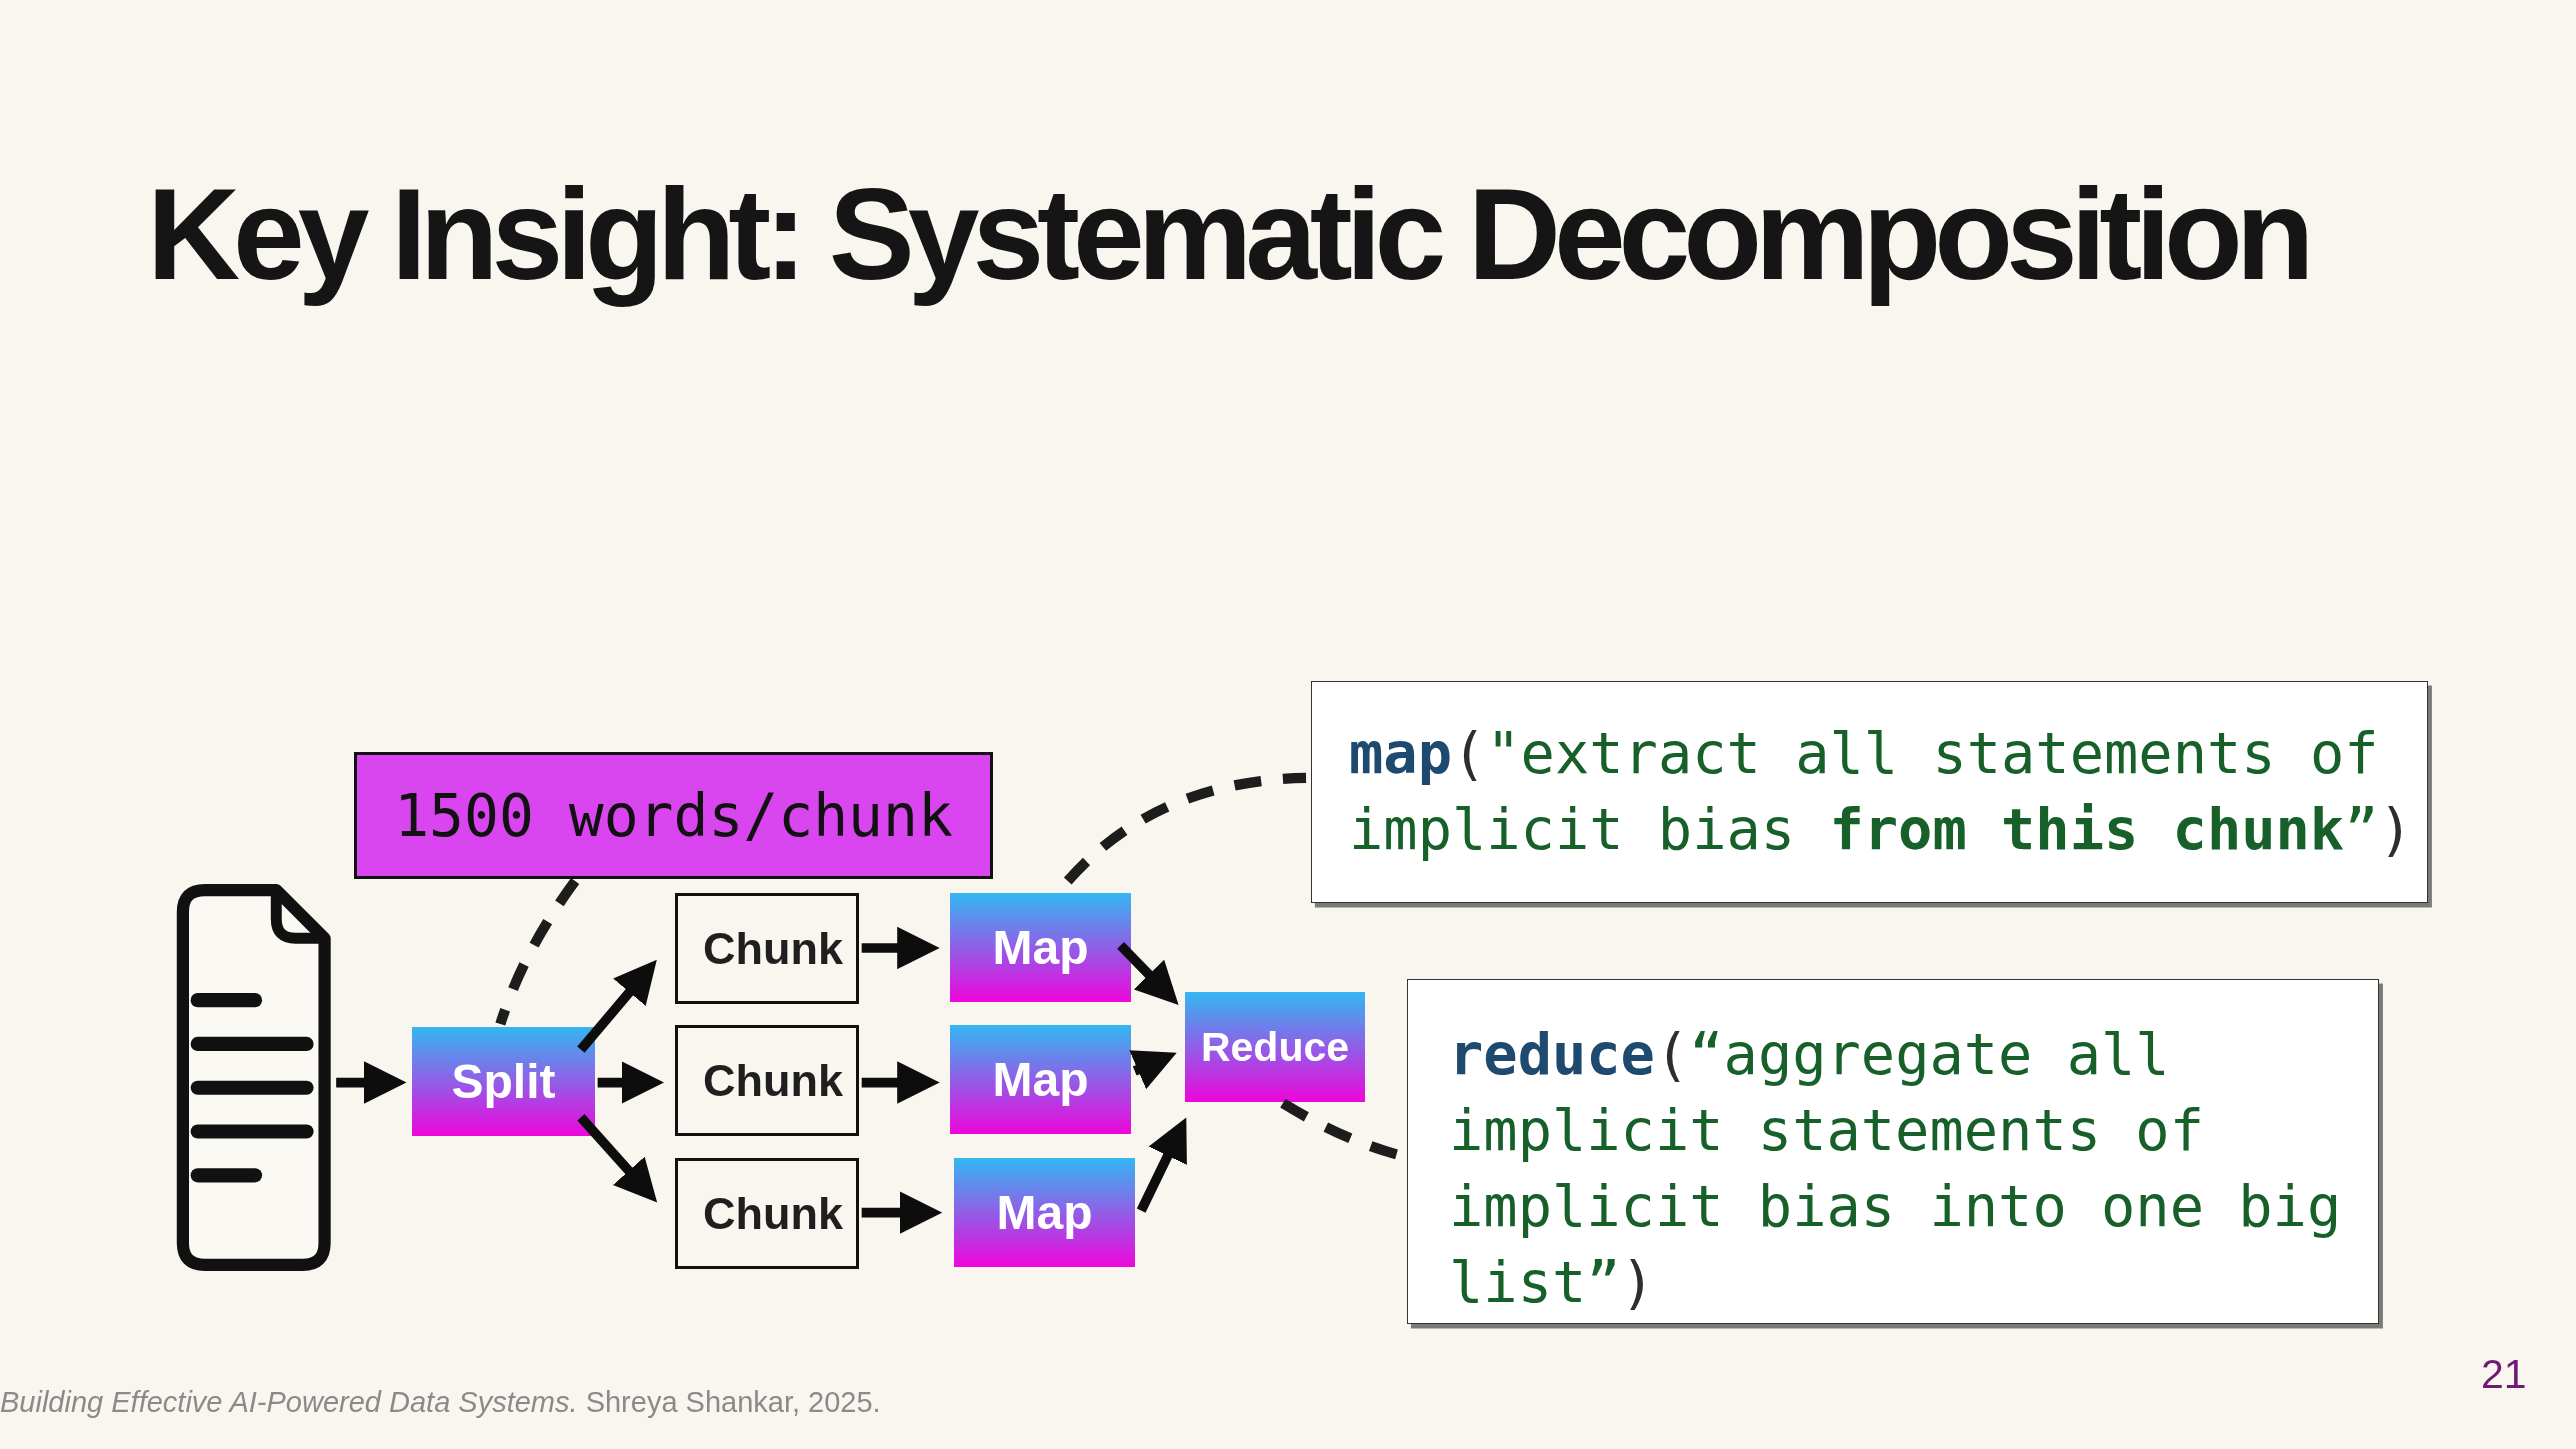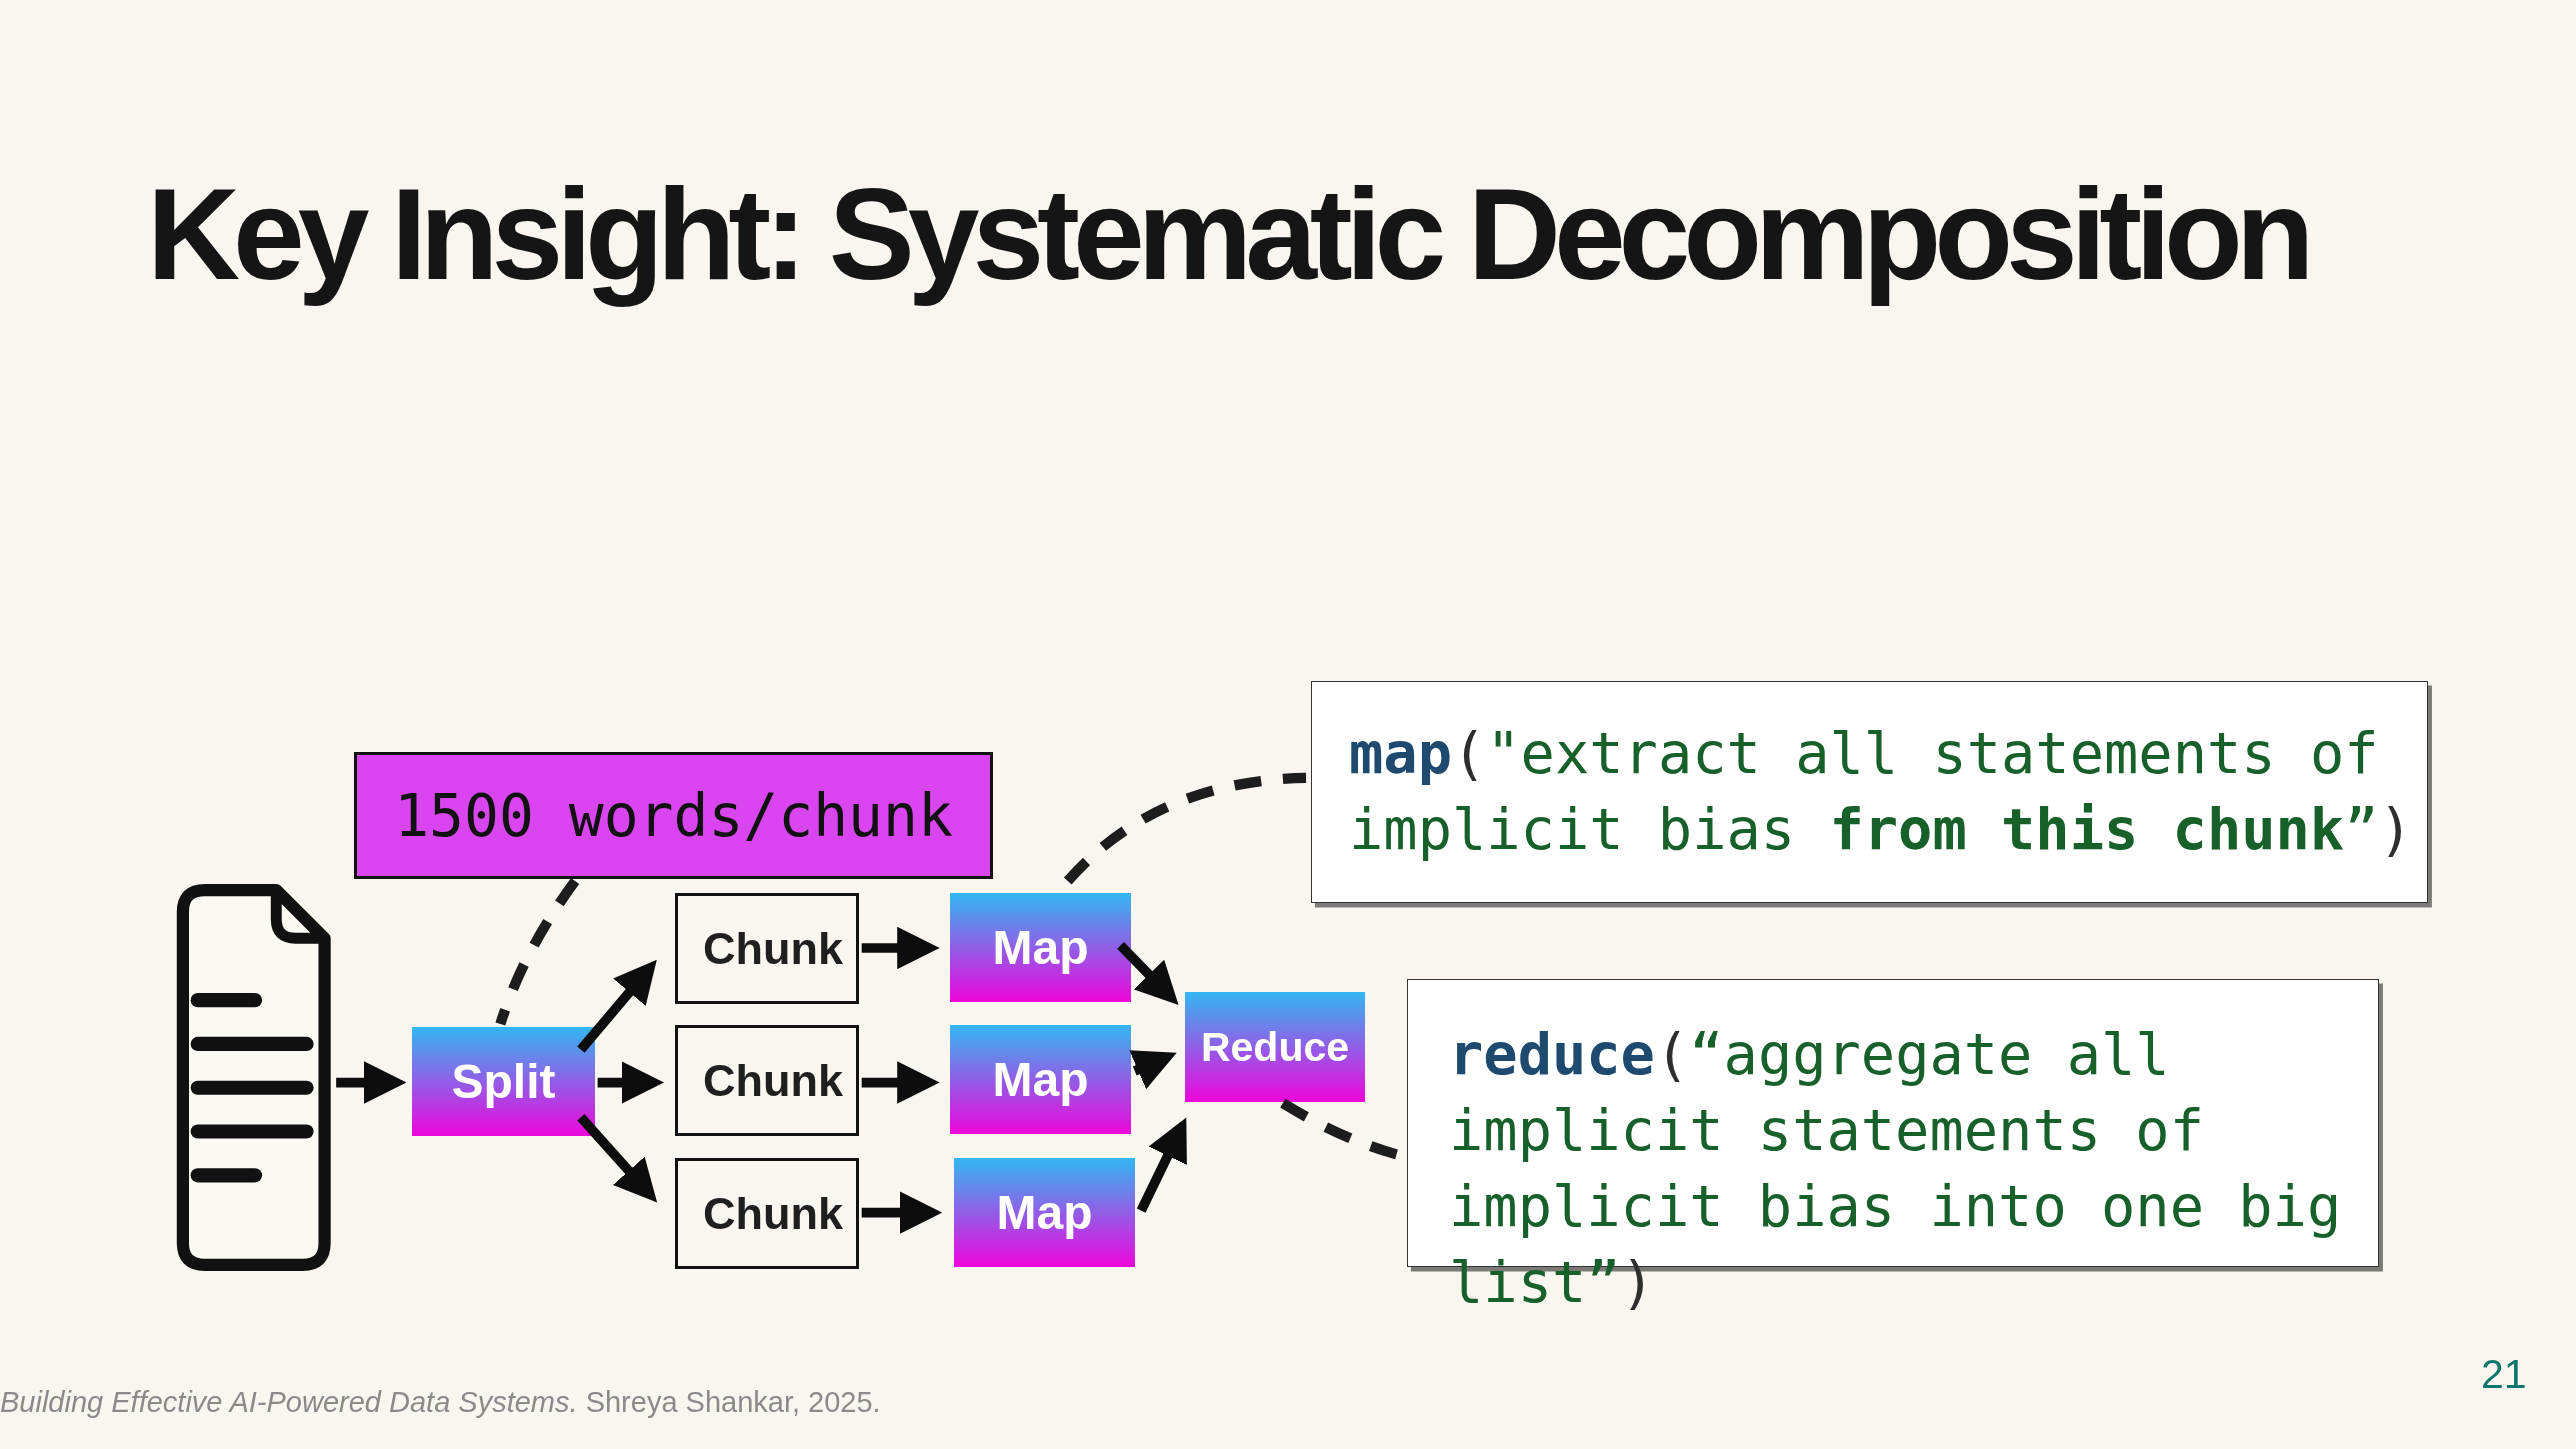--- a/index.html
+++ b/index.html
@@ -94,42 +94,42 @@
     background: #ffffff;
     border: 1.9px solid #333333;
     box-shadow: 3.9px 4.5px 0 rgba(20, 20, 20, 0.55);
     font-family: "DejaVu Sans Mono", monospace;
     font-size: 57px;
     line-height: 76px;
     z-index: 3;
     white-space: nowrap;
   }
   .code-box-map    { left: 1311px; top: 681px; width: 1117px; height: 222px; padding: 33px 19.3px 0 37px; }
-  .code-box-reduce { left: 1407px; top: 979px; width: 972px; height: 288px; padding: 36px 19.3px 0 41px; }
+  .code-box-reduce { left: 1407px; top: 979px; width: 972px; height: 345px; padding: 36px 19.3px 0 41px; }
   .code-line { display: block; }
   .kw  { color: var(--keyword); font-weight: 700; }
   .pn  { color: var(--punct); }
   .str { color: var(--string-green); }
   .str-b { color: var(--string-green); font-weight: 700; }
 
   .footer {
     position: absolute;
     left: 0; right: 0; top: 1386px;
     text-align: left;
     font-size: 29px;
     color: var(--footer-gray);
     z-index: 1;
   }
   .footer .cit { font-style: italic; }
 
   .page-number {
     position: absolute;
     left: 2481px; top: 1351px;
     font-size: 41px;
-    color: #0f766e;
+    color: #701a75;
     z-index: 1;
   }
 </style>
 </head>
 <body>
 
 <div class="slide">
 
   <h1 class="title">Key Insight: Systematic Decomposition</h1>
 

